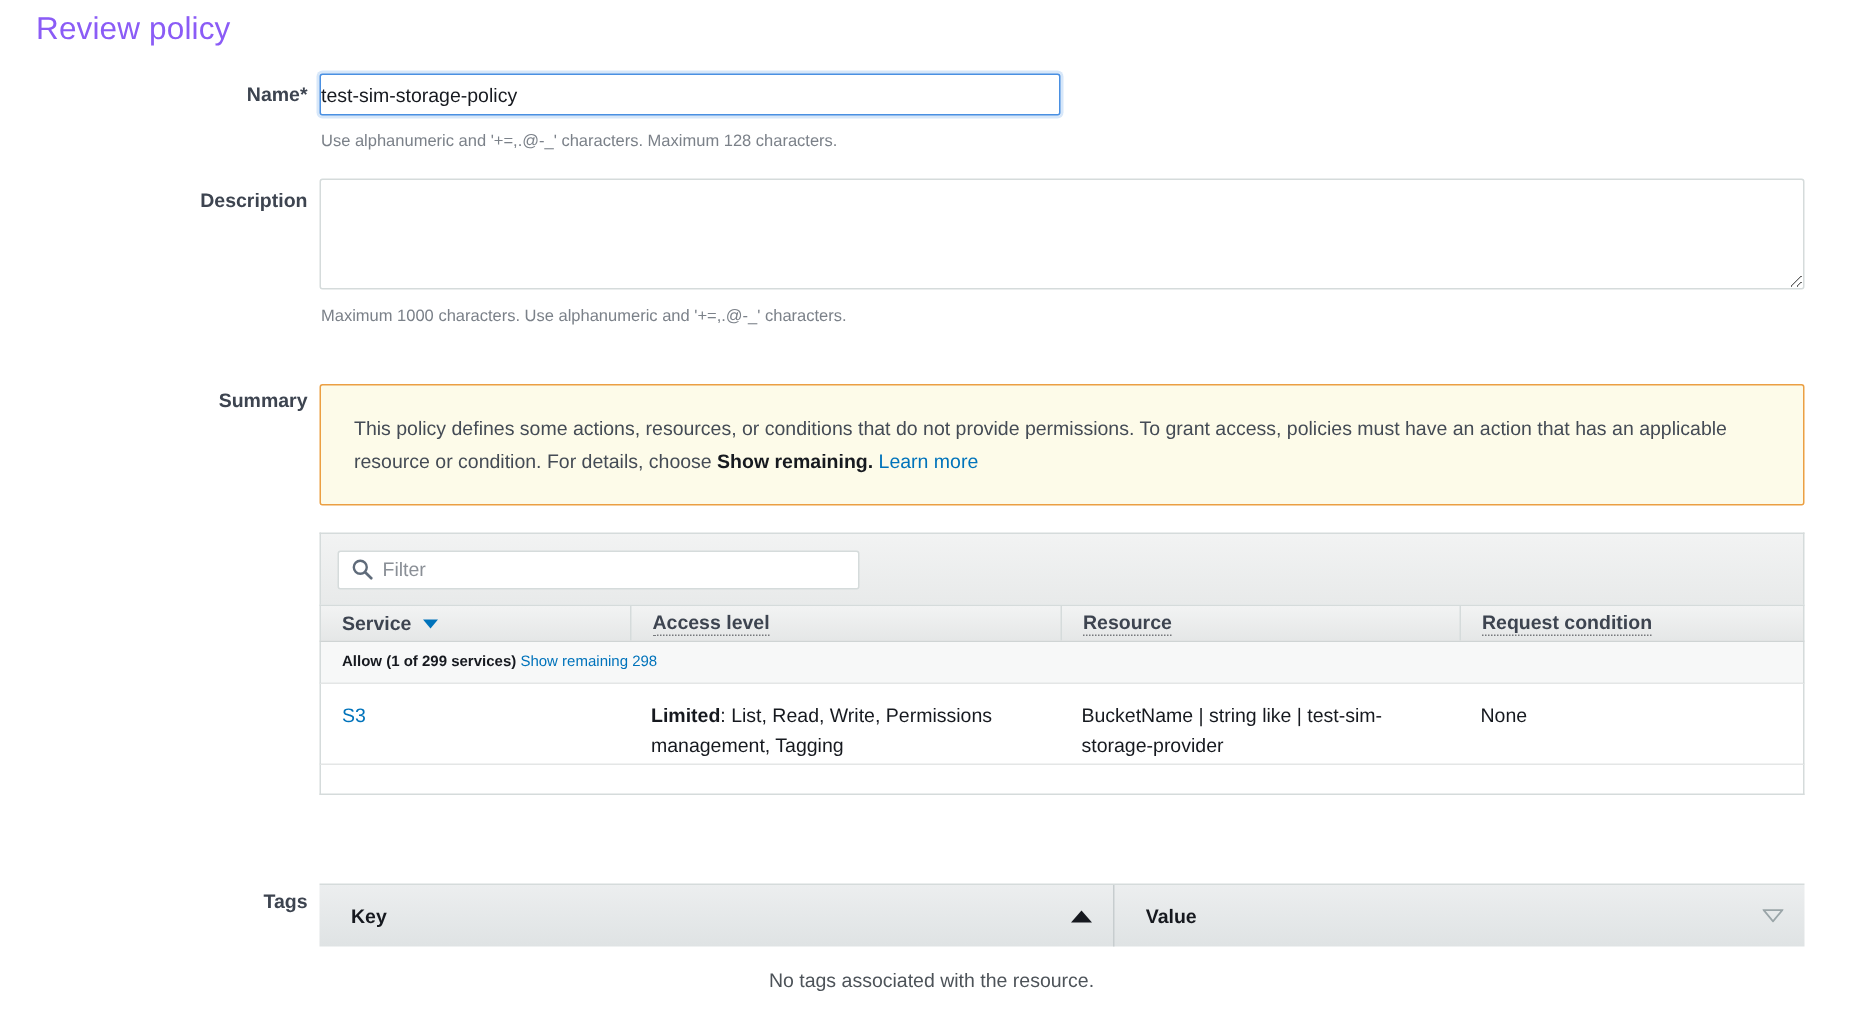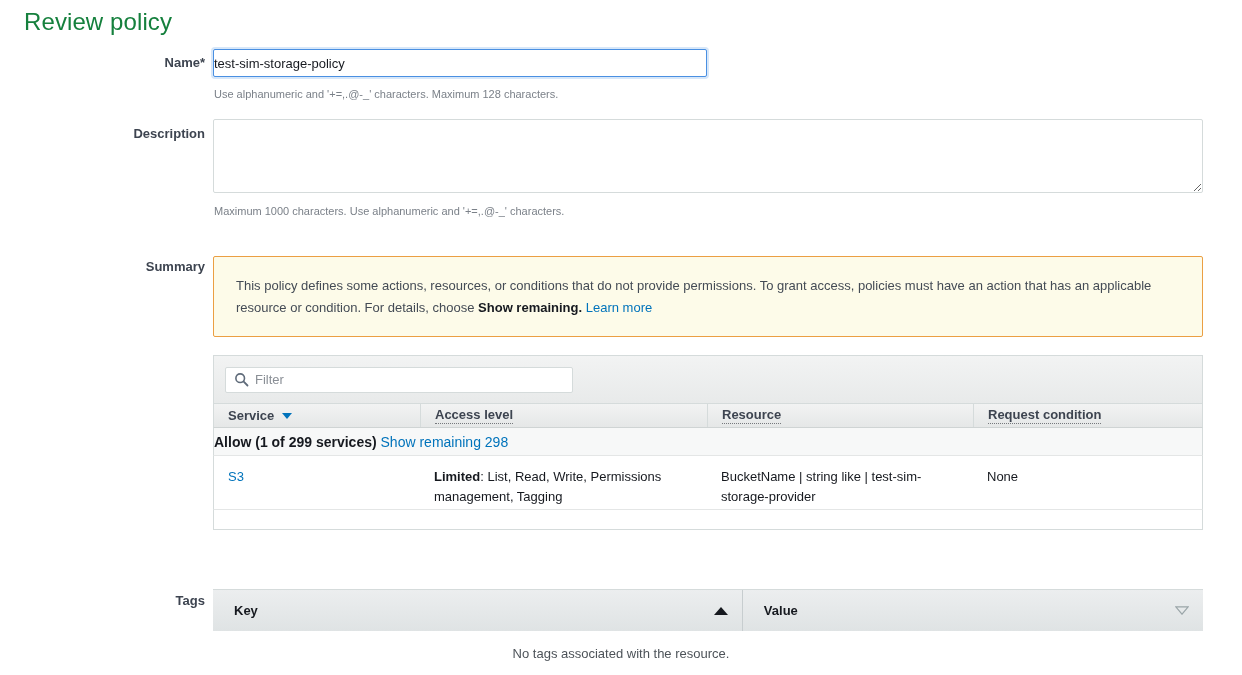--- a/index.html
+++ b/index.html
@@ -14,23 +14,23 @@
     font-family: "Liberation Sans", sans-serif;
     color: #16191f;
     overflow: hidden;
     position: relative;
   }
 
   .page-title {
     position: absolute;
     left: 24px;
     top: 8px;
-    font-size: 24px;
+    font-size: 21px;
     font-weight: 400;
-    color: #15803d;
+    color: #8b5cf6;
     letter-spacing: 0.1px;
   }
 
   
   .row-label {
     position: absolute;
     width: 185px;
     left: 20px;
     text-align: right;
     font-size: 13px;
@@ -195,22 +195,22 @@
 
   .group-row {
     height: 28px;
     display: flex;
     align-items: center;
     background: #f7f8f8;
     border-left: 1px solid #d5dbdb;
     border-right: 1px solid #d5dbdb;
     border-bottom: 1px solid #e4e6e6;
     box-sizing: border-box;
-    padding-left: 0;
-    font-size: 14px;
+    padding-left: 14px;
+    font-size: 10px;
   }
   .group-row b { font-weight: bold; color: #16191f; }
 
   .data-row {
     display: flex;
     background: #ffffff;
     border-left: 1px solid #d5dbdb;
     border-right: 1px solid #d5dbdb;
     border-bottom: 1px solid #e4e6e6;
     box-sizing: border-box;

